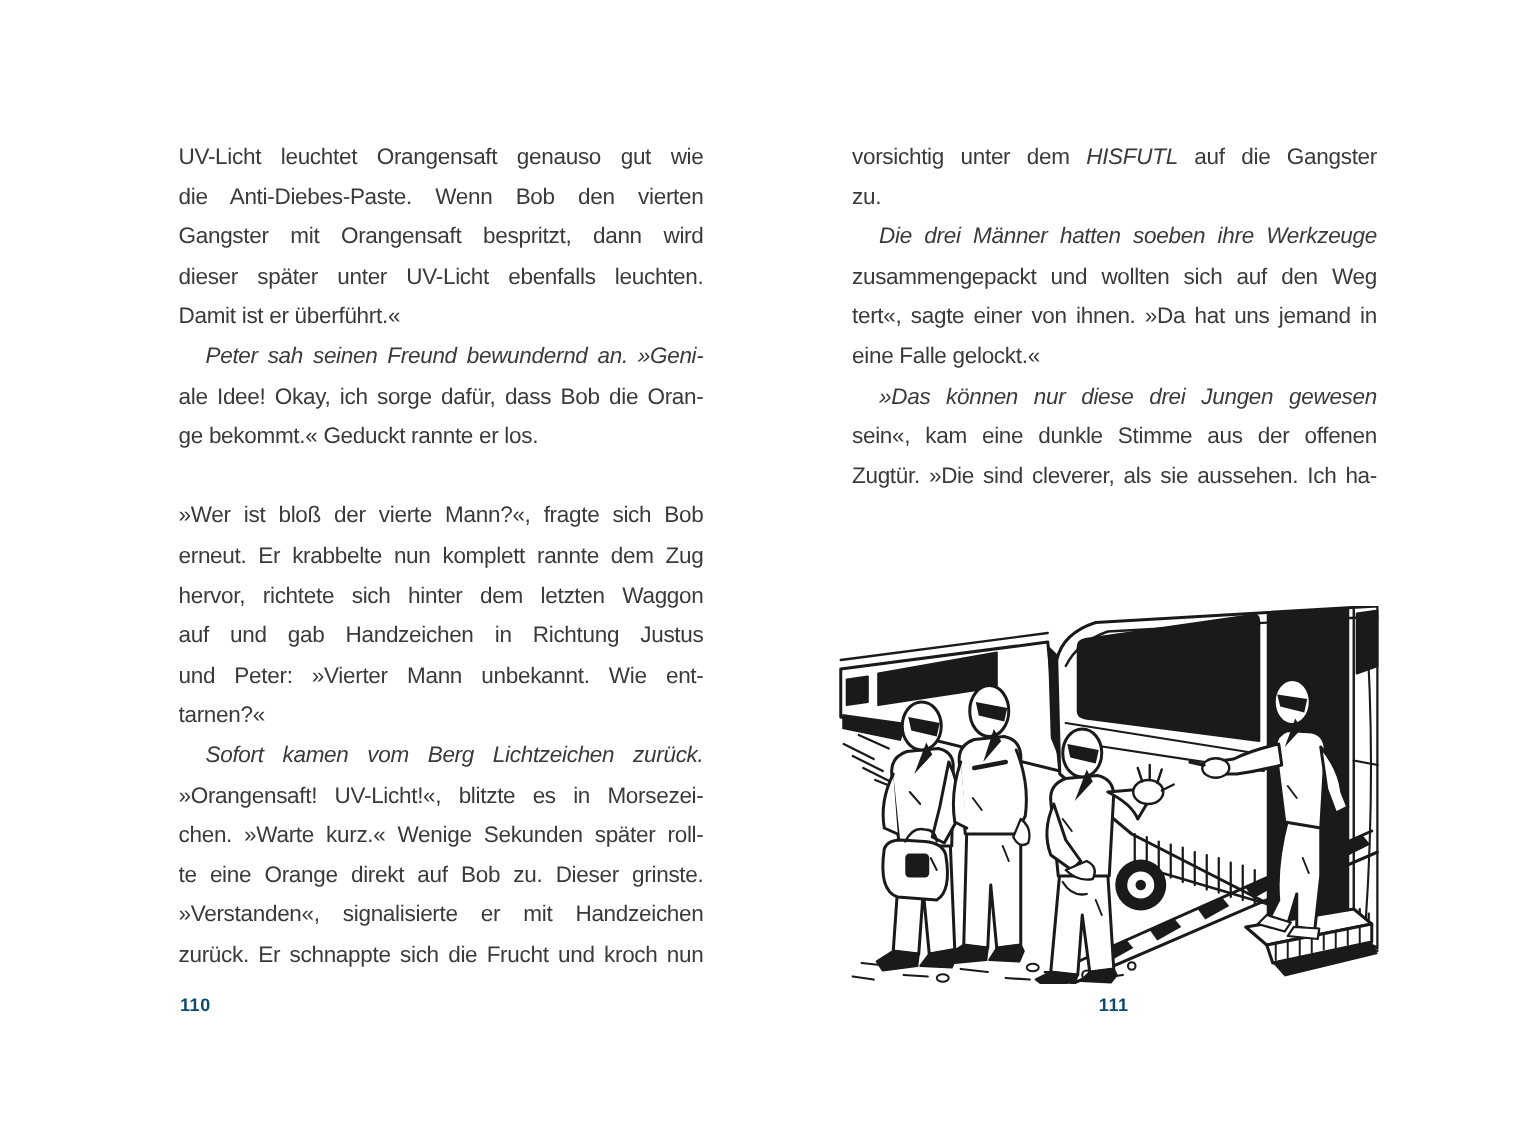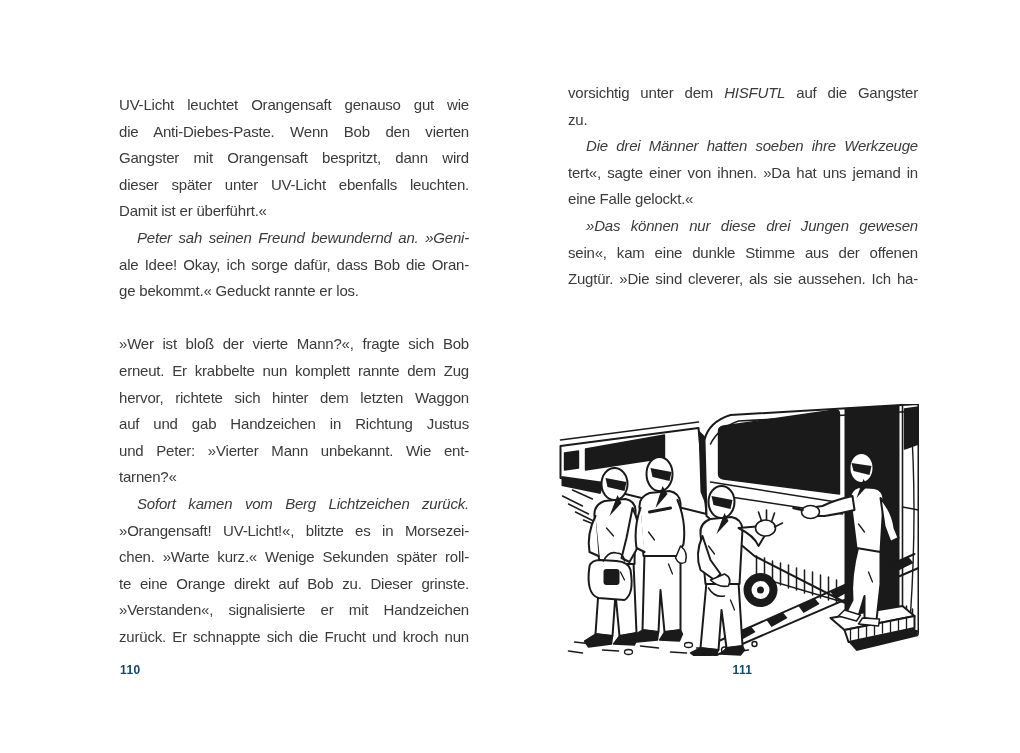--- a/index.html
+++ b/index.html
@@ -5,21 +5,21 @@
   html,body{margin:0;padding:0;background:#ffffff;}
   .screen{
     position:relative;width:1020px;height:753px;background:#ffffff;overflow:hidden;
     font-family:"Liberation Sans",sans-serif;color:#3a3a3a;
   }
   .page{position:absolute;top:0;height:753px;}
   .page-left{left:16px;width:510px;}
   .page-right{left:510px;width:510px;}
   .textcol{position:absolute;width:350px;font-size:15px;line-height:26.6px;letter-spacing:-0.2px;}
   .textcol-left{left:103px;top:92px;}
-  .textcol-right{left:568px;top:80px;}
+  .textcol-right{left:568px;top:92px;}
   .ln{height:26.6px;text-align:justify;text-align-last:justify;overflow:hidden;}
   .ln.last{text-align:left;text-align-last:auto;}
   .ln.indent{text-indent:18px;font-style:italic;}
   .ln.blank{height:26.6px;}
   .italic{font-style:italic;}
   .pagenum{position:absolute;top:663px;font-size:12px;font-weight:700;color:#0c4a6e;letter-spacing:.4px;}
   .pagenum-left{left:104px;}
   .pagenum-right{left:568px;width:349px;text-align:center;}
   .illu{position:absolute;left:558px;top:404px;width:361px;height:252px;}
 </style>
@@ -54,20 +54,21 @@
     </div>
     <div class="pagenum pagenum-left">110</div>
   </div>
 
   <div class="page page-right"></div>
 
   <div class="textcol textcol-right">
     <div class="ln"><span>vorsichtig unter dem </span><span class="italic">HISFUTL</span><span> auf die Gangster</span></div>
     <div class="ln last">zu.</div>
     <div class="ln indent">Die drei Männer hatten soeben ihre Werkzeuge</div>
+    <div class="ln">zusammengepackt und wollten sich auf den Weg</div>
     <div class="ln">tert«, sagte einer von ihnen. »Da hat uns jemand in</div>
     <div class="ln last">eine Falle gelockt.«</div>
     <div class="ln indent">»Das können nur diese drei Jungen gewesen</div>
     <div class="ln">sein«, kam eine dunkle Stimme aus der offenen</div>
     <div class="ln">Zugtür. »Die sind cleverer, als sie aussehen. Ich ha-</div>
   </div>
 
   <svg class="illu" viewBox="0 0 360 252" fill="none" stroke="#1a1a1a" stroke-width="2" stroke-linecap="round" stroke-linejoin="round">
 
     <g>

